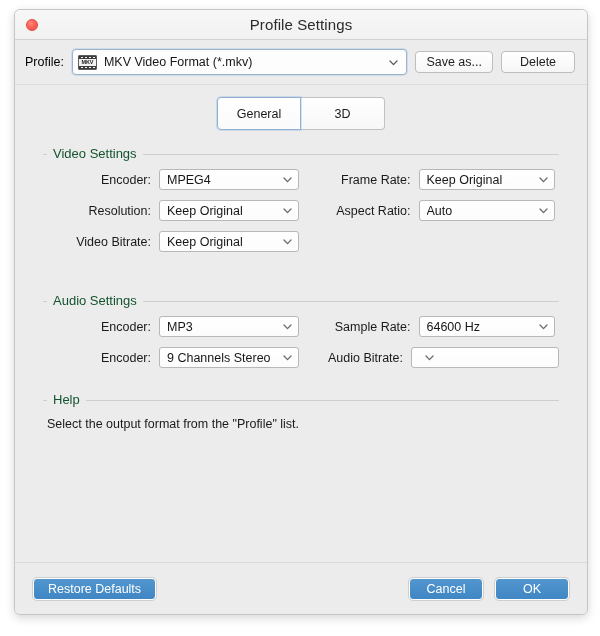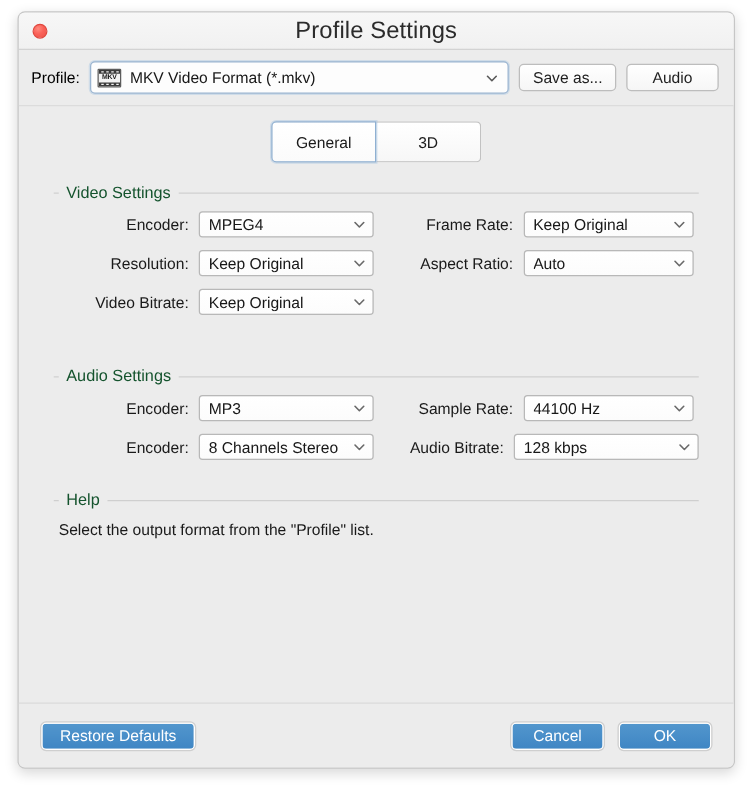--- a/index.html
+++ b/index.html
@@ -35,21 +35,21 @@
     height: 29px;
     flex: 0 0 29px;
     background: linear-gradient(#f7f7f7, #f1f1f1);
     border-bottom: 1px solid #d3d3d3;
     position: relative;
     display: flex;
     align-items: center;
     justify-content: center;
   }
   .title-text {
-    font-size: 19px;
+    font-size: 15px;
     color: #2b2b2b;
     letter-spacing: 0.1px;
   }
   .close-dot {
     position: absolute;
     left: 11px;
     top: 9px;
     width: 12px;
     height: 12px;
     border-radius: 50%;
@@ -339,21 +339,21 @@
       </div>
       <div class="pname">MKV Video Format (*.mkv)</div>
       <span class="chev">
         <svg width="13" height="13" viewBox="0 0 13 13">
             <path d="M3 5 L6.5 8.6 L10 5" fill="none" stroke="#5a5a5a" stroke-width="1.3" stroke-linecap="round" stroke-linejoin="round"></path>
           </svg>
       </span>
     </div>
 
     <button class="hdr-btn">Save as...</button>
-    <button class="hdr-btn">Audio</button>
+    <button class="hdr-btn">Delete</button>
   </div>
 
   <div class="tabs-wrap">
     <div class="segmented">
       <div class="seg active">General</div>
       <div class="seg">3D</div>
     </div>
   </div>
 
   <div class="content">
@@ -443,46 +443,45 @@
               <span class="chev">
                 <svg width="13" height="13" viewBox="0 0 13 13">
                     <path d="M3 5 L6.5 8.6 L10 5" fill="none" stroke="#6a6a6a" stroke-width="1.3" stroke-linecap="round" stroke-linejoin="round"></path>
                   </svg>
               </span>
             </div>
           </div>
           <div class="cell right">
             <div class="fld-label">Sample Rate:</div>
             <div class="combo w136">
-              <span class="val">44100 Hz</span>
+              <span class="val">64600 Hz</span>
               <span class="chev">
                 <svg width="13" height="13" viewBox="0 0 13 13">
                     <path d="M3 5 L6.5 8.6 L10 5" fill="none" stroke="#6a6a6a" stroke-width="1.3" stroke-linecap="round" stroke-linejoin="round"></path>
                   </svg>
               </span>
             </div>
           </div>
         </div>
 
         <div class="row">
           <div class="cell left">
             <div class="fld-label">Encoder:</div>
             <div class="combo w140">
-              <span class="val">8 Channels Stereo</span>
+              <span class="val">9 Channels Stereo</span>
               <span class="chev">
                 <svg width="13" height="13" viewBox="0 0 13 13">
                     <path d="M3 5 L6.5 8.6 L10 5" fill="none" stroke="#6a6a6a" stroke-width="1.3" stroke-linecap="round" stroke-linejoin="round"></path>
                   </svg>
               </span>
             </div>
           </div>
           <div class="cell right">
             <div class="fld-label">Audio Bitrate:</div>
             <div class="combo w148">
-              <span class="val">128 kbps</span>
               <span class="chev">
                 <svg width="13" height="13" viewBox="0 0 13 13">
                     <path d="M3 5 L6.5 8.6 L10 5" fill="none" stroke="#6a6a6a" stroke-width="1.3" stroke-linecap="round" stroke-linejoin="round"></path>
                   </svg>
               </span>
             </div>
           </div>
         </div>
       </div>
     </div>

